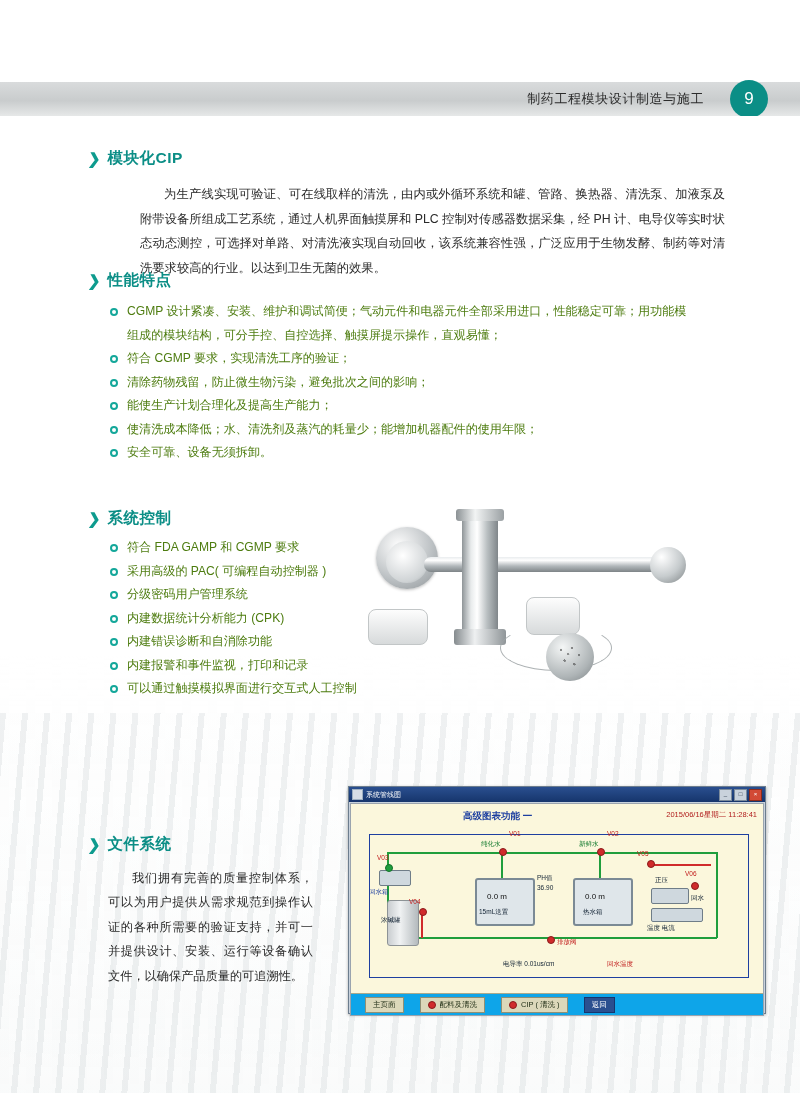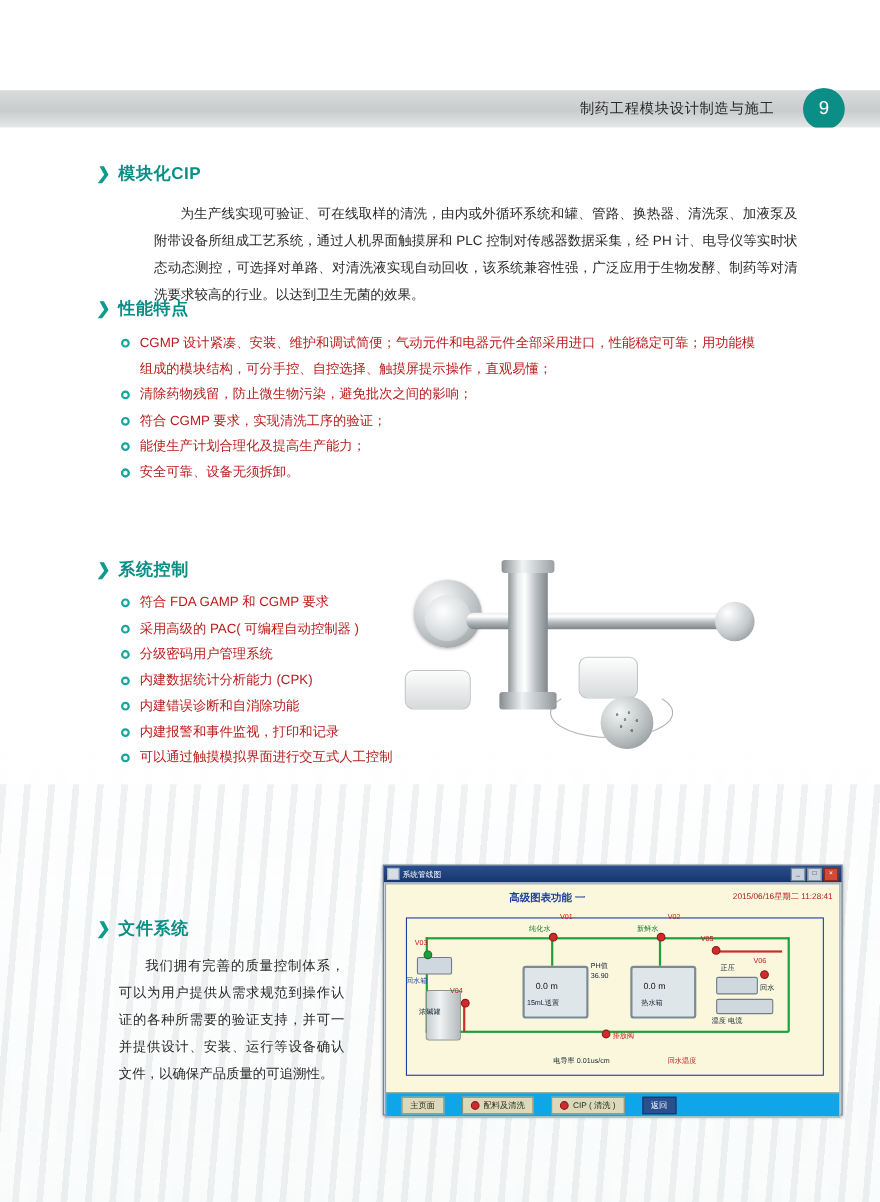--- a/index.html
+++ b/index.html
@@ -105,21 +105,21 @@
     position: absolute;
     list-style: none;
     margin: 0;
     padding: 0;
   }
   .blist li {
     position: relative;
     padding-left: 17px;
     font-size: 12.1px;
     line-height: 1.95;
-    color: #b91c1c;
+    color: #4d7c0f;
   }
   .blist li .dot {
     position: absolute;
     left: 0; top: 8px;
     width: 8px; height: 8px;
     border-radius: 50%;
     border: 2px solid #14a79a;
     background: #ffffff;
     box-sizing: border-box;
   }
@@ -394,24 +394,24 @@
   <span class="sec-title">模块化CIP</span>
 </div>
 <div class="para" style="left:108px; top:182px; width:585px; text-indent:24px;margin-left:32px;">为生产线实现可验证、可在线取样的清洗，由内或外循环系统和罐、管路、换热器、清洗泵、加液泵及附带设备所组成工艺系统，通过人机界面触摸屏和 PLC 控制对传感器数据采集，经 PH 计、电导仪等实时状态动态测控，可选择对单路、对清洗液实现自动回收，该系统兼容性强，广泛应用于生物发酵、制药等对清洗要求较高的行业。以达到卫生无菌的效果。</div>
 
 <div class="sec" style="left:88px; top:270px;">
   <span class="chev">❯</span>
   <span class="sec-title">性能特点</span>
 </div>
 <ul class="blist" style="left:110px; top:300px; width:580px;">
   <li><span class="dot"></span><span>CGMP 设计紧凑、安装、维护和调试简便；气动元件和电器元件全部采用进口，性能稳定可靠；用功能模组成的模块结构，可分手控、自控选择、触摸屏提示操作，直观易懂；</span></li>
+  <li><span class="dot"></span><span>符合 CGMP 要求，实现清洗工序的验证；</span></li>
   <li><span class="dot"></span><span>清除药物残留，防止微生物污染，避免批次之间的影响；</span></li>
-  <li><span class="dot"></span><span>符合 CGMP 要求，实现清洗工序的验证；</span></li>
   <li><span class="dot"></span><span>能使生产计划合理化及提高生产能力；</span></li>
-  <li><span class="dot"></span></li>
+  <li><span class="dot"></span><span>使清洗成本降低；水、清洗剂及蒸汽的耗量少；能增加机器配件的使用年限；</span></li>
   <li><span class="dot"></span><span>安全可靠、设备无须拆卸。</span></li>
 </ul>
 
 <div class="sec" style="left:88px; top:508px;">
   <span class="chev">❯</span>
   <span class="sec-title">系统控制</span>
 </div>
 <ul class="blist" style="left:110px; top:536px; width:250px;">
   <li><span class="dot"></span><span>符合 FDA GAMP 和 CGMP 要求</span></li>
   <li><span class="dot"></span><span>采用高级的 PAC( 可编程自动控制器 )</span></li>

